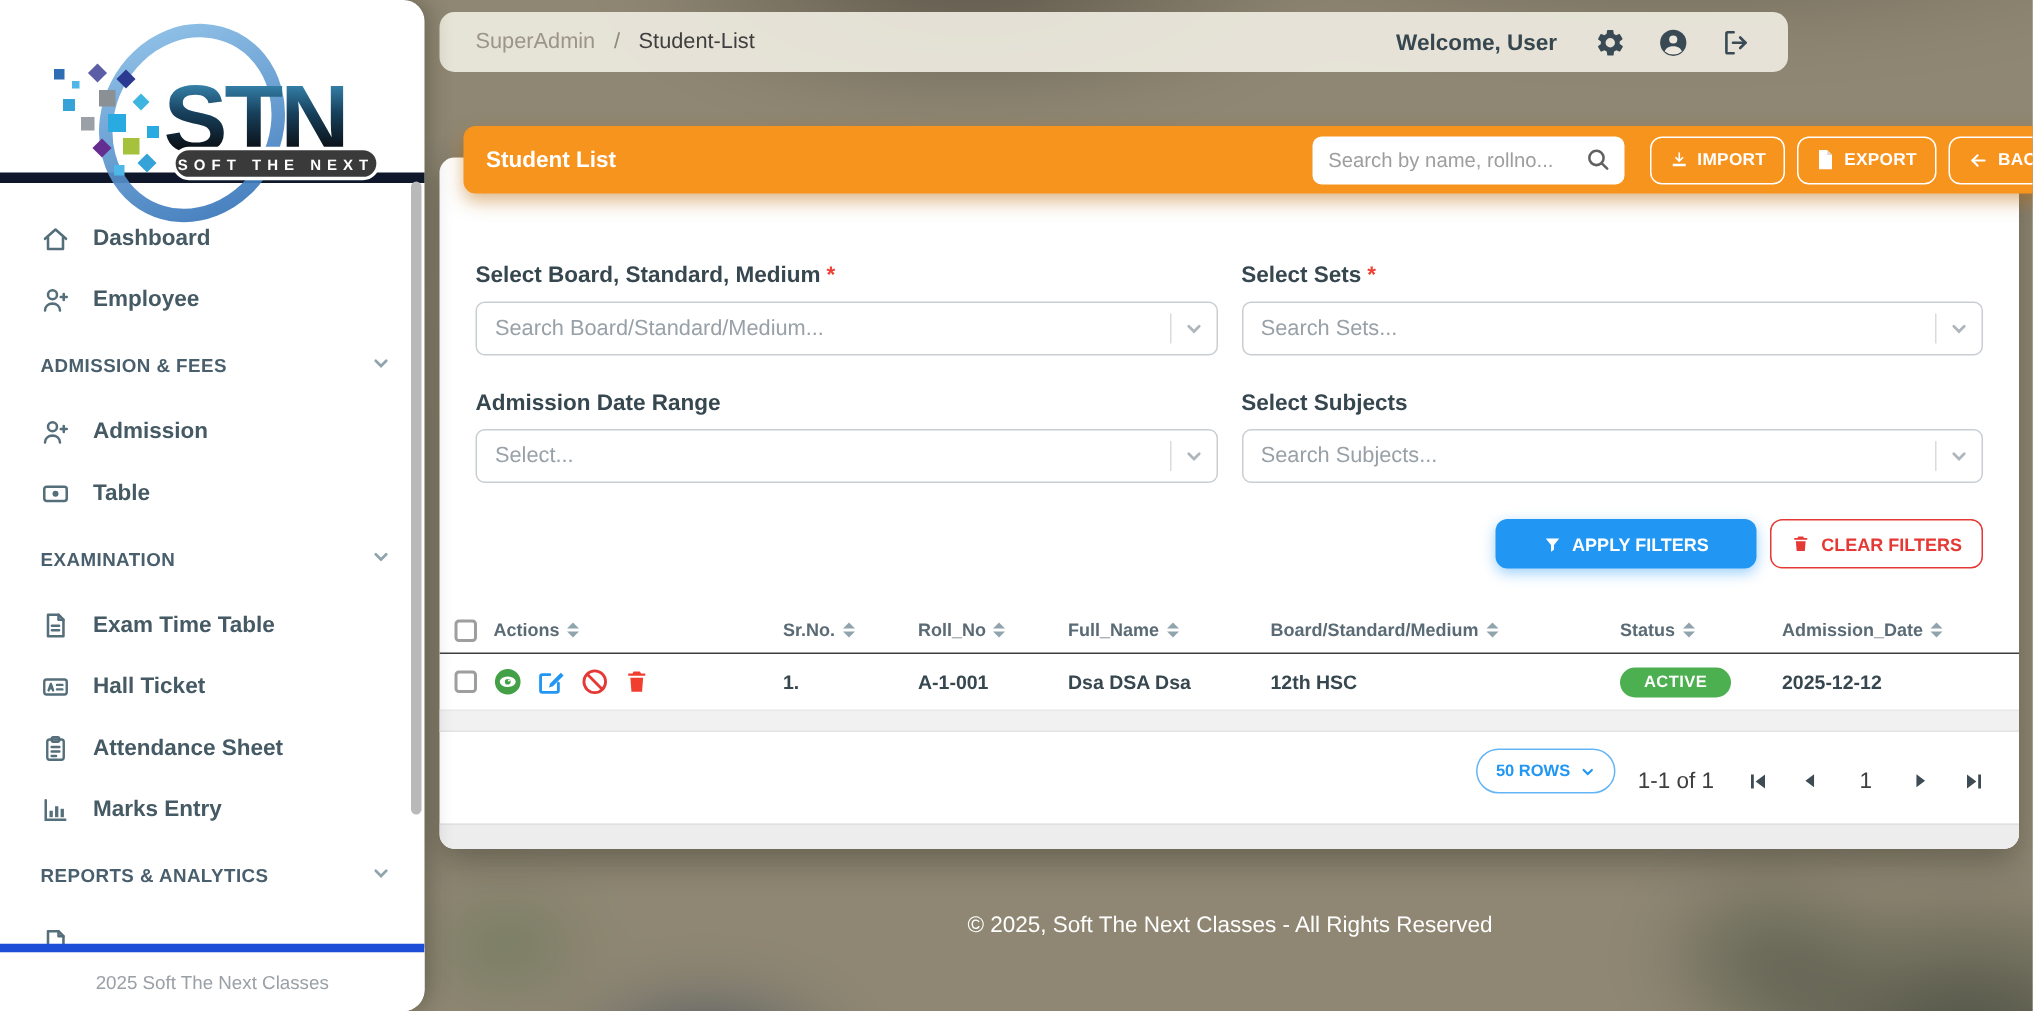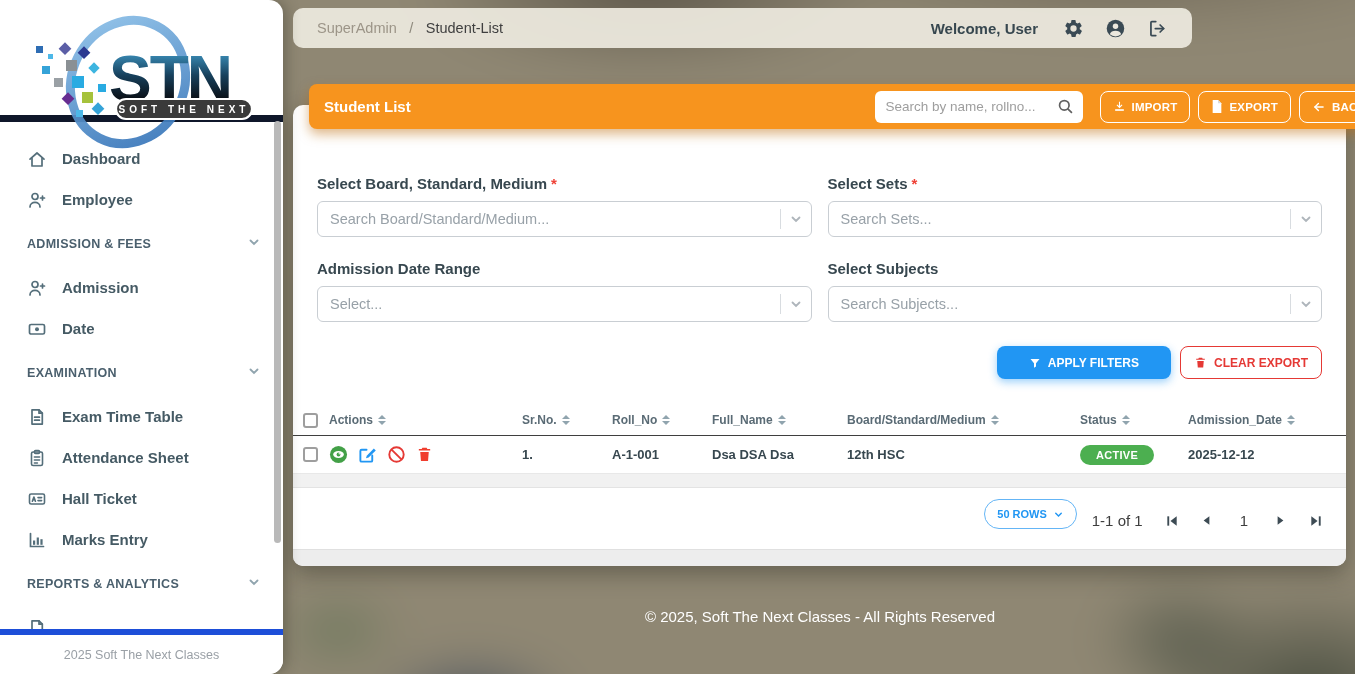--- a/index.html
+++ b/index.html
@@ -242,21 +242,21 @@
       </span>
       <span>Admission</span>
     </div>
     <div class="side-item">
       <span class="ico">
         <svg width="20" height="20" viewBox="0 0 20 20" fill="none" stroke="#546E7A" stroke-width="1.7" stroke-linecap="round">
             <rect x="2.5" y="5.5" width="15" height="9.5" rx="1.6"></rect>
             <circle cx="10" cy="10.2" r="2" fill="#546E7A" stroke="none"></circle>
           </svg>
       </span>
-      <span>Date</span>
+      <span>Table</span>
     </div>
 
     <div class="side-section">
       <span>EXAMINATION</span>
       <span>
         <svg width="14" height="14" viewBox="0 0 14 14" fill="none" stroke="#90A4AE" stroke-width="1.8" stroke-linecap="round">
             <path d="M3.5 5.5 7 9l3.5-3.5"></path>
           </svg>
       </span>
     </div>
@@ -267,35 +267,35 @@
             <path d="M5 2.8h7l3.3 3.3v11H5z"></path>
             <path d="M12 2.8V6.2h3.3"></path>
             <path d="M7.6 10.2h4.8M7.6 13.2h4.8"></path>
           </svg>
       </span>
       <span>Exam Time Table</span>
     </div>
     <div class="side-item">
       <span class="ico">
         <svg width="20" height="20" viewBox="0 0 20 20" fill="none" stroke="#546E7A" stroke-width="1.6" stroke-linecap="round" stroke-linejoin="round">
+            <rect x="2.5" y="5" width="15" height="10" rx="1.6"></rect>
+            <path d="M5.4 12.3l1.5-4.3 1.5 4.3M5.9 10.8h2M11 8.6h3.6M11 11.6h3.6"></path>
+          </svg>
+      </span>
+      <span>Hall Ticket</span>
+    </div>
+    <div class="side-item">
+      <span class="ico">
+        <svg width="20" height="20" viewBox="0 0 20 20" fill="none" stroke="#546E7A" stroke-width="1.6" stroke-linecap="round" stroke-linejoin="round">
             <rect x="4.5" y="4" width="11" height="13.5" rx="1.6"></rect>
             <rect x="7.5" y="2.5" width="5" height="3" rx="1"></rect>
             <path d="M7.4 9h5.2M7.4 12h5.2M7.4 15h3"></path>
           </svg>
       </span>
       <span>Attendance Sheet</span>
-    </div>
-    <div class="side-item">
-      <span class="ico">
-        <svg width="20" height="20" viewBox="0 0 20 20" fill="none" stroke="#546E7A" stroke-width="1.6" stroke-linecap="round" stroke-linejoin="round">
-            <rect x="2.5" y="5" width="15" height="10" rx="1.6"></rect>
-            <path d="M5.4 12.3l1.5-4.3 1.5 4.3M5.9 10.8h2M11 8.6h3.6M11 11.6h3.6"></path>
-          </svg>
-      </span>
-      <span>Hall Ticket</span>
     </div>
     <div class="side-item">
       <span class="ico">
         <svg width="20" height="20" viewBox="0 0 20 20" fill="none" stroke="#546E7A" stroke-width="1.7" stroke-linecap="round">
             <path d="M3.5 3.5v13h13"></path>
             <rect x="6" y="10.5" width="2.2" height="4.3" fill="#546E7A" stroke="none"></rect>
             <rect x="9.7" y="7.5" width="2.2" height="7.3" fill="#546E7A" stroke="none"></rect>
             <rect x="13.4" y="9.2" width="2.2" height="5.6" fill="#546E7A" stroke="none"></rect>
           </svg>
       </span>
@@ -472,21 +472,21 @@
           </svg>
       </span>
       <span>APPLY FILTERS</span>
     </button>
     <button class="btn-clear">
       <span style="display:flex">
         <svg width="13" height="13" viewBox="0 0 24 24" fill="#E53935">
             <path d="M9 3h6l1 2h4v2H4V5h4zM6 9h12l-1 12H7z"></path>
           </svg>
       </span>
-      <span>CLEAR EXPORT</span>
+      <span>CLEAR FILTERS</span>
     </button>
   </div>
 
   <section class="table">
     <div class="thead">
       <div class="cb-cell">
           <span class="checkbox"></span>
         </div>
       <div class="th">
         <span>Actions</span>

